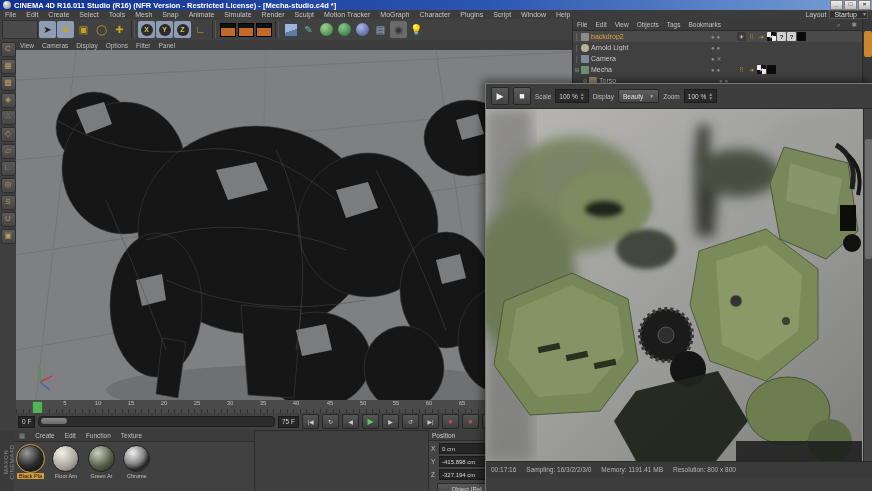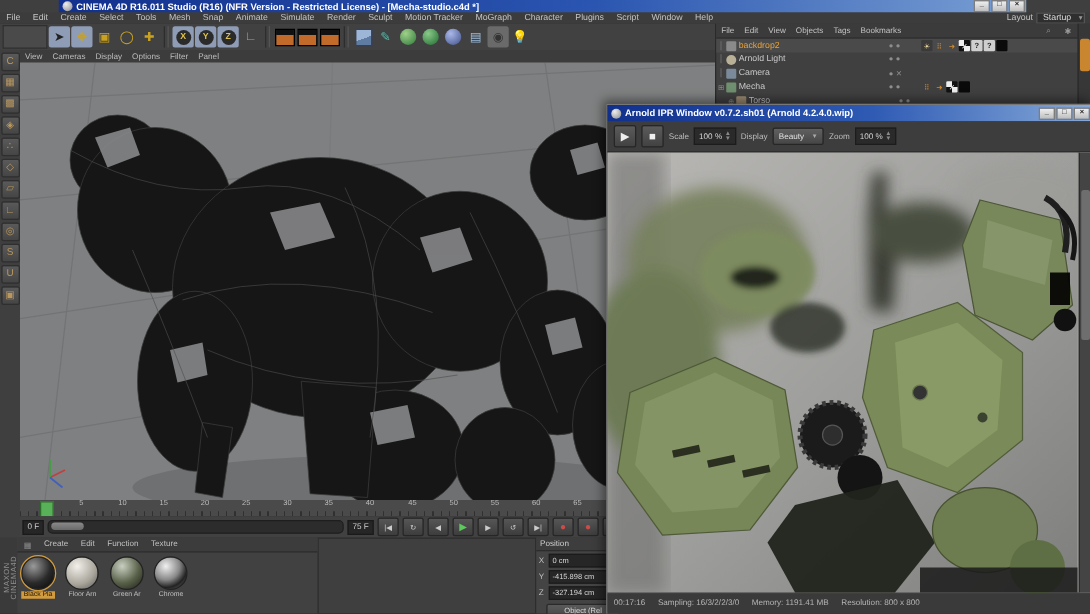--- a/index.html
+++ b/index.html
@@ -3,23 +3,23 @@
 <meta charset="utf-8">
 <style>
   html,body{margin:0;padding:0;background:#222;}
   #screen{position:relative;width:872px;height:491px;overflow:hidden;
     font-family:"Liberation Sans",sans-serif;background:#3f3f3f;color:#c9c9c9;
     -webkit-font-smoothing:none;}
   .abs{position:absolute;}
   .f7{font-size:7px;}
 
   
-  #titlebar{left:0;top:0;width:774px;height:10px;
+  #titlebar{left:0;top:0;width:872px;height:10px;
     background:linear-gradient(90deg,#12308e 0%,#2a55b0 55%,#7aa0d4 100%);
-    display:flex;align-items:center;color:#fff;font-size:7.5px;font-weight:bold;margin-left:47px;}
+    display:flex;align-items:center;color:#fff;font-size:7.5px;font-weight:bold;}
   .win-btns{margin-left:auto;display:flex;gap:1px;padding-right:1px;}
   .win-btn{width:11px;height:8px;background:linear-gradient(#efefef,#bdbdbd);
     border:1px solid #7d7d7d;color:#222;font-size:6px;line-height:7px;text-align:center;}
   .app-ico{width:8px;height:8px;border-radius:50%;background:radial-gradient(circle at 35% 30%,#eee,#888);margin:0 3px;}
 
   
   #menubar{left:0;top:10px;width:872px;height:9px;background:#3c3c3c;border-bottom:1px solid #2e2e2e;
     display:flex;align-items:center;font-size:7px;color:#c4c4c4;}
   #menubar .menu-item{padding:0 5px;}
   #layout-box{margin-left:auto;display:flex;align-items:center;gap:3px;padding-right:4px;}
@@ -449,29 +449,20 @@
       <span class="nm">Torso</span>
       <span class="dots">●●</span>
     </div>
 
     <div id="om-scroll">
       <div id="om-thumb"></div>
     </div>
   </div>
 
   <div id="arnold" class="abs">
-    <div id="ar-title">
-      <div class="app-ico"></div>
-      <span>Arnold IPR Window v0.7.2.sh01 (Arnold 4.2.4.0.wip)</span>
-      <div class="win-btns">
-        <div class="win-btn">_</div>
-        <div class="win-btn">□</div>
-        <div class="win-btn">×</div>
-      </div>
-    </div>
 
     <div id="ar-toolbar">
       <div class="ar-btn">▶</div>
       <div class="ar-btn">■</div>
       <span class="ar-lbl">Scale</span>
       <div class="ar-field">
         <span>100 %</span>
           <span class="spin">▲<br>▼</span>
       </div>
       <span class="ar-lbl">Display</span>

